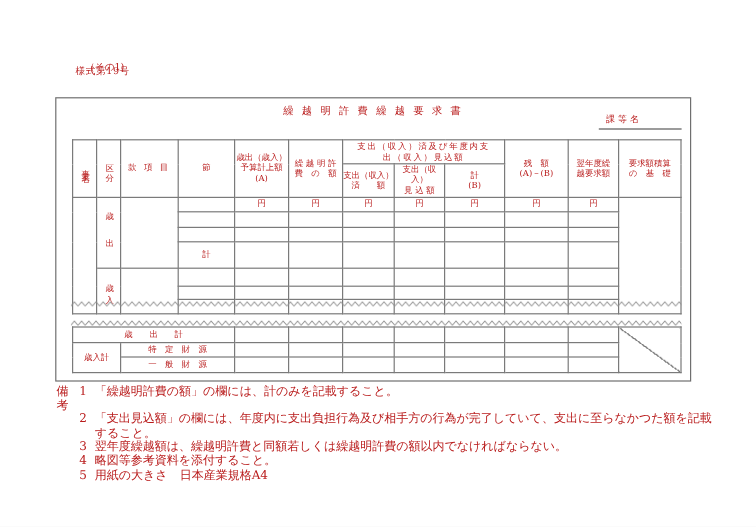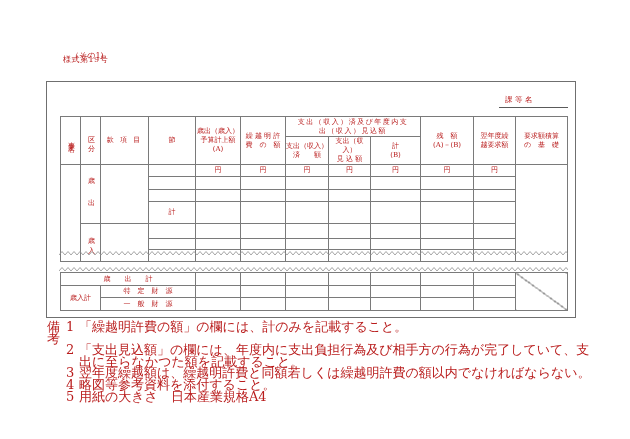--- a/index.html
+++ b/index.html
@@ -33,34 +33,35 @@
   td.nt{border-top:none;}
   td.diag{background:linear-gradient(to top right,
           transparent calc(50% - .5px),#7a7a7a calc(50% - .5px),
           #7a7a7a calc(50% + .5px),transparent calc(50% + .5px));}
   .vt{writing-mode:vertical-rl;text-orientation:upright;display:inline-block;font-size:7px;}
   .ls2{letter-spacing:2px;}
   .ls8{letter-spacing:8px;}
   .ls10{letter-spacing:10px;}
   .ls22{letter-spacing:22px;}
   .wavy{position:absolute;}
-  .notes{left:47px;top:321px;width:548px;font-size:13px;line-height:11.6px;
+  .notes{left:47px;top:321px;width:548px;font-size:10px;line-height:11.6px;
          display:grid;grid-template-columns:19px 13px auto;column-gap:0;}
   .notes span{display:block;}
   .n-num{text-align:left;}
 </style>
 </head>
 <body>
 
 <div class="page">
 
   <div class="abs form-no">様式第19号</div>
   <div class="abs form-part">（その1)</div>
 
   <div class="abs outer-box"></div>
+  <div class="abs title">繰越明許費繰越要求書</div>
   <div class="abs kato">
     <span>課等名</span>
   </div>
 
   <table class="grid main abs">
     <colgroup>
       <col style="width:20px">
         <col style="width:20px">
         <col style="width:48px">
         <col style="width:47px">

